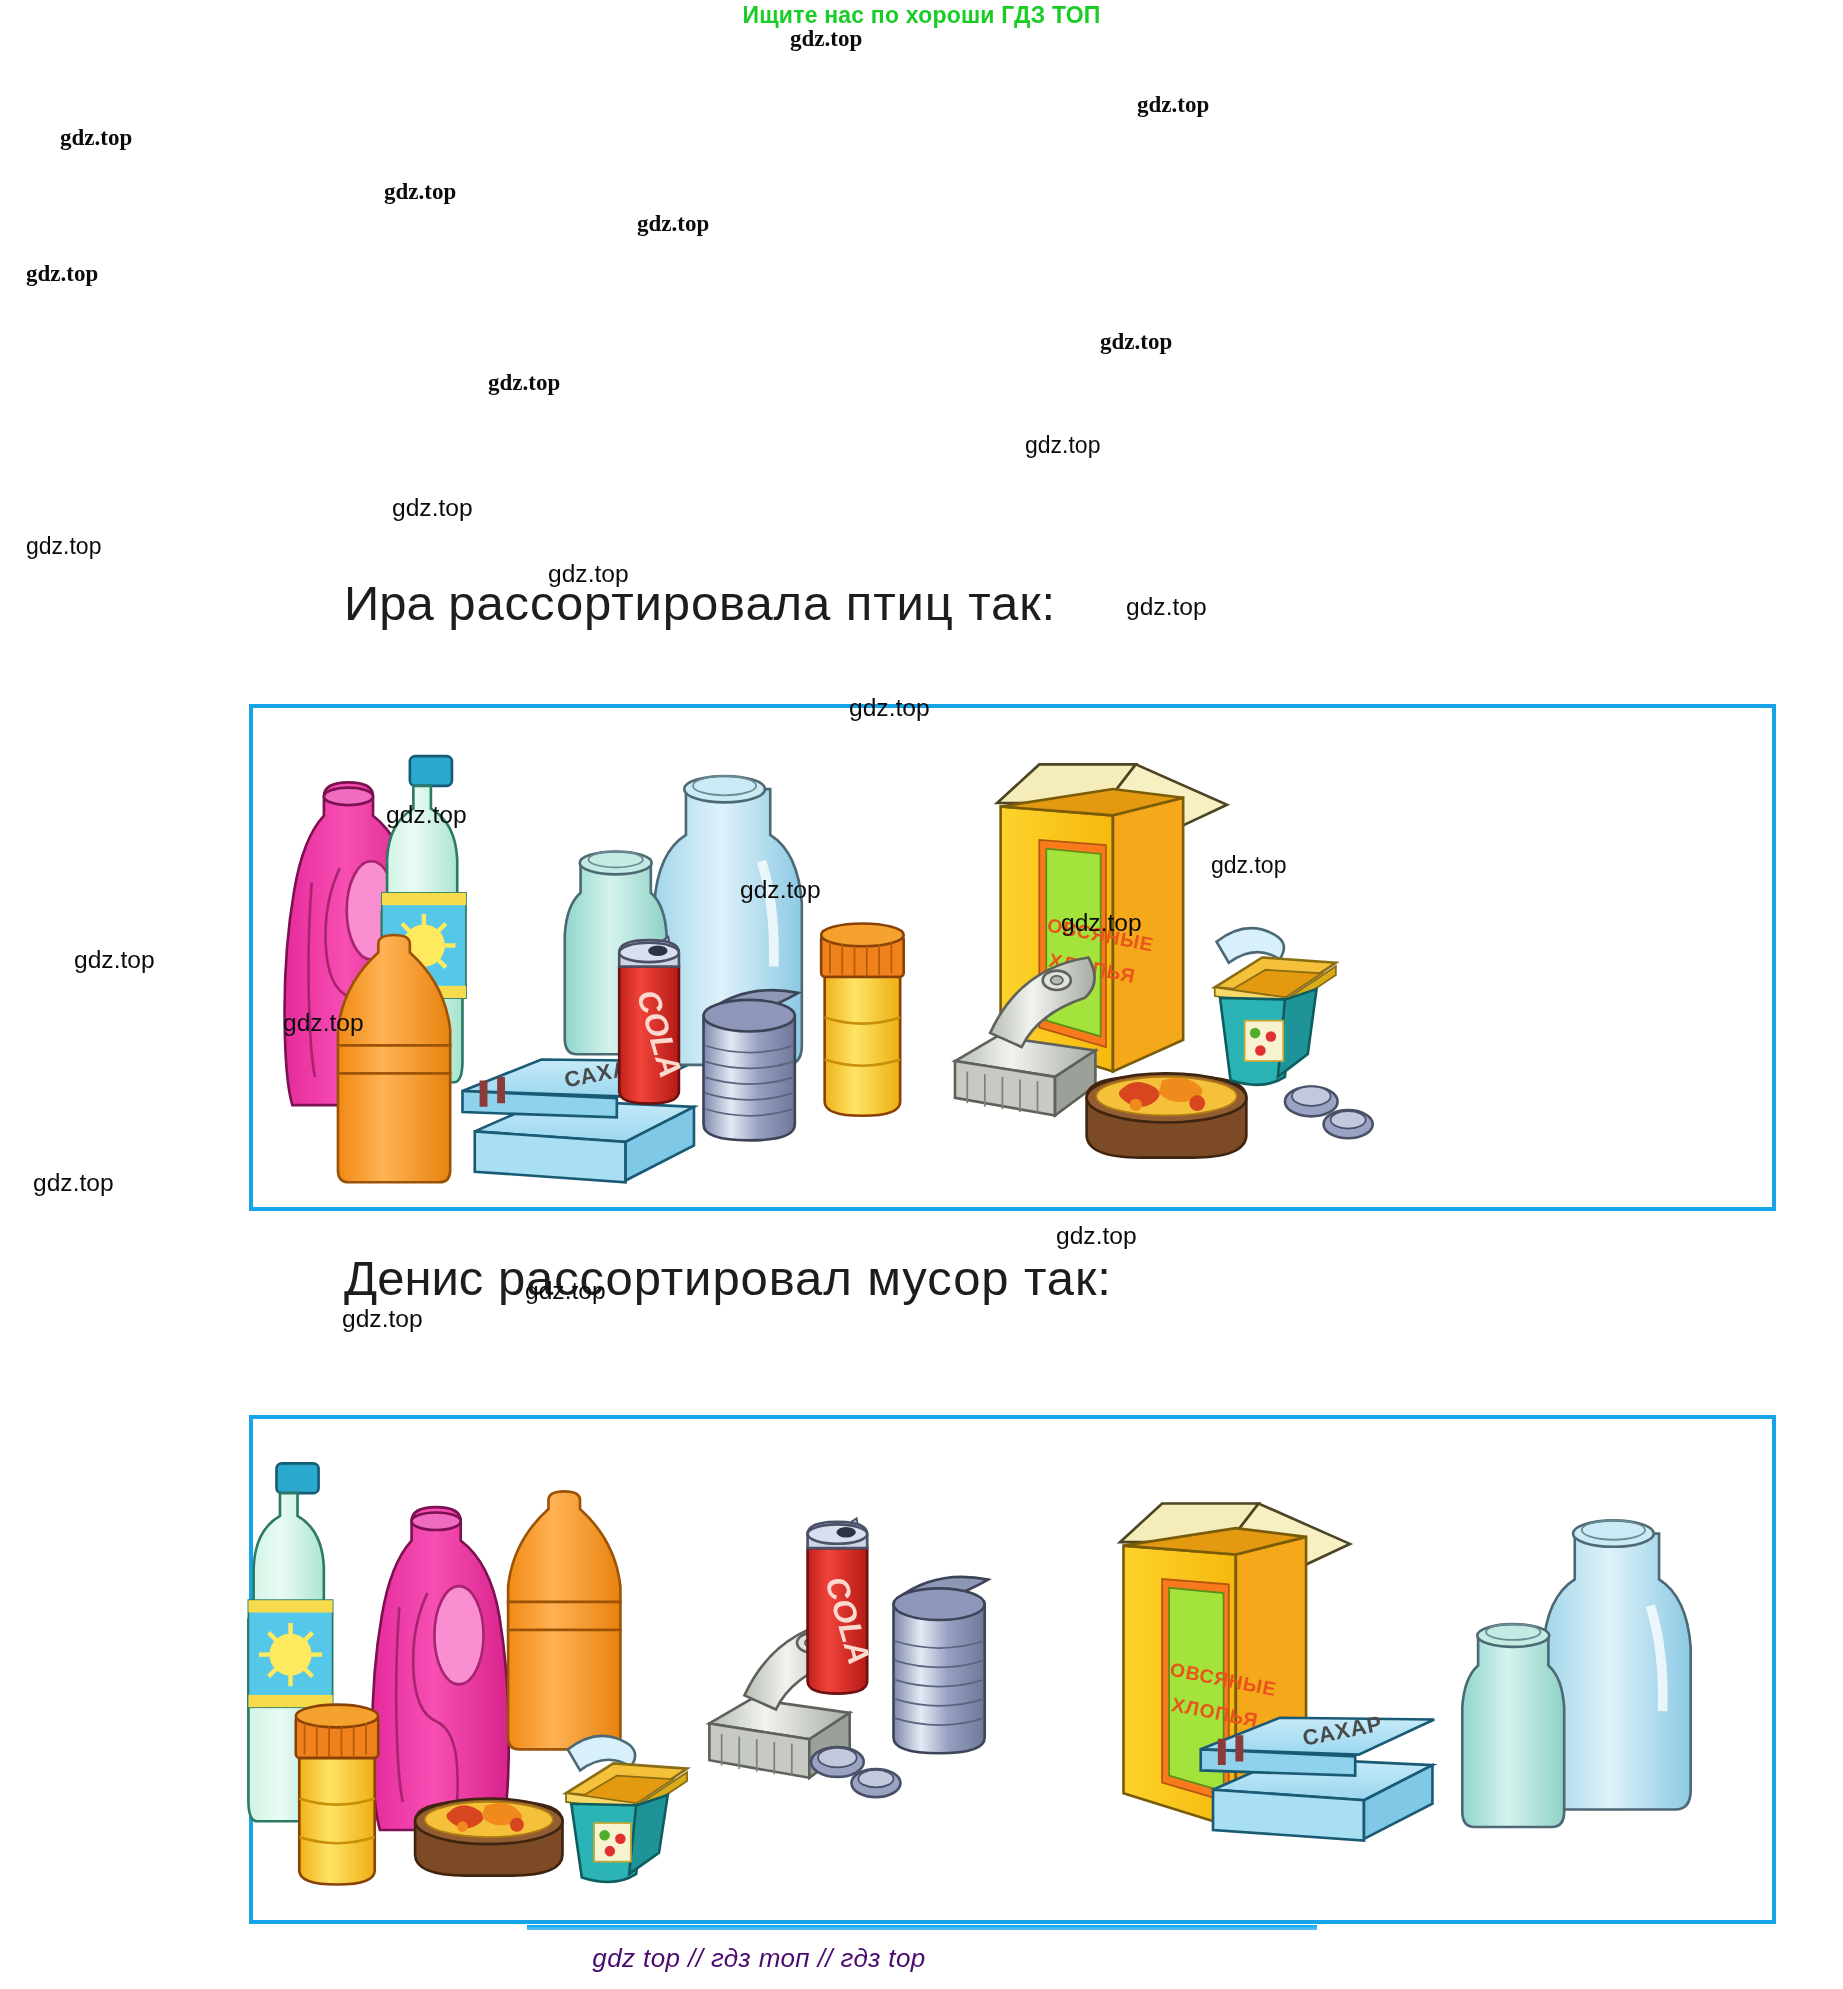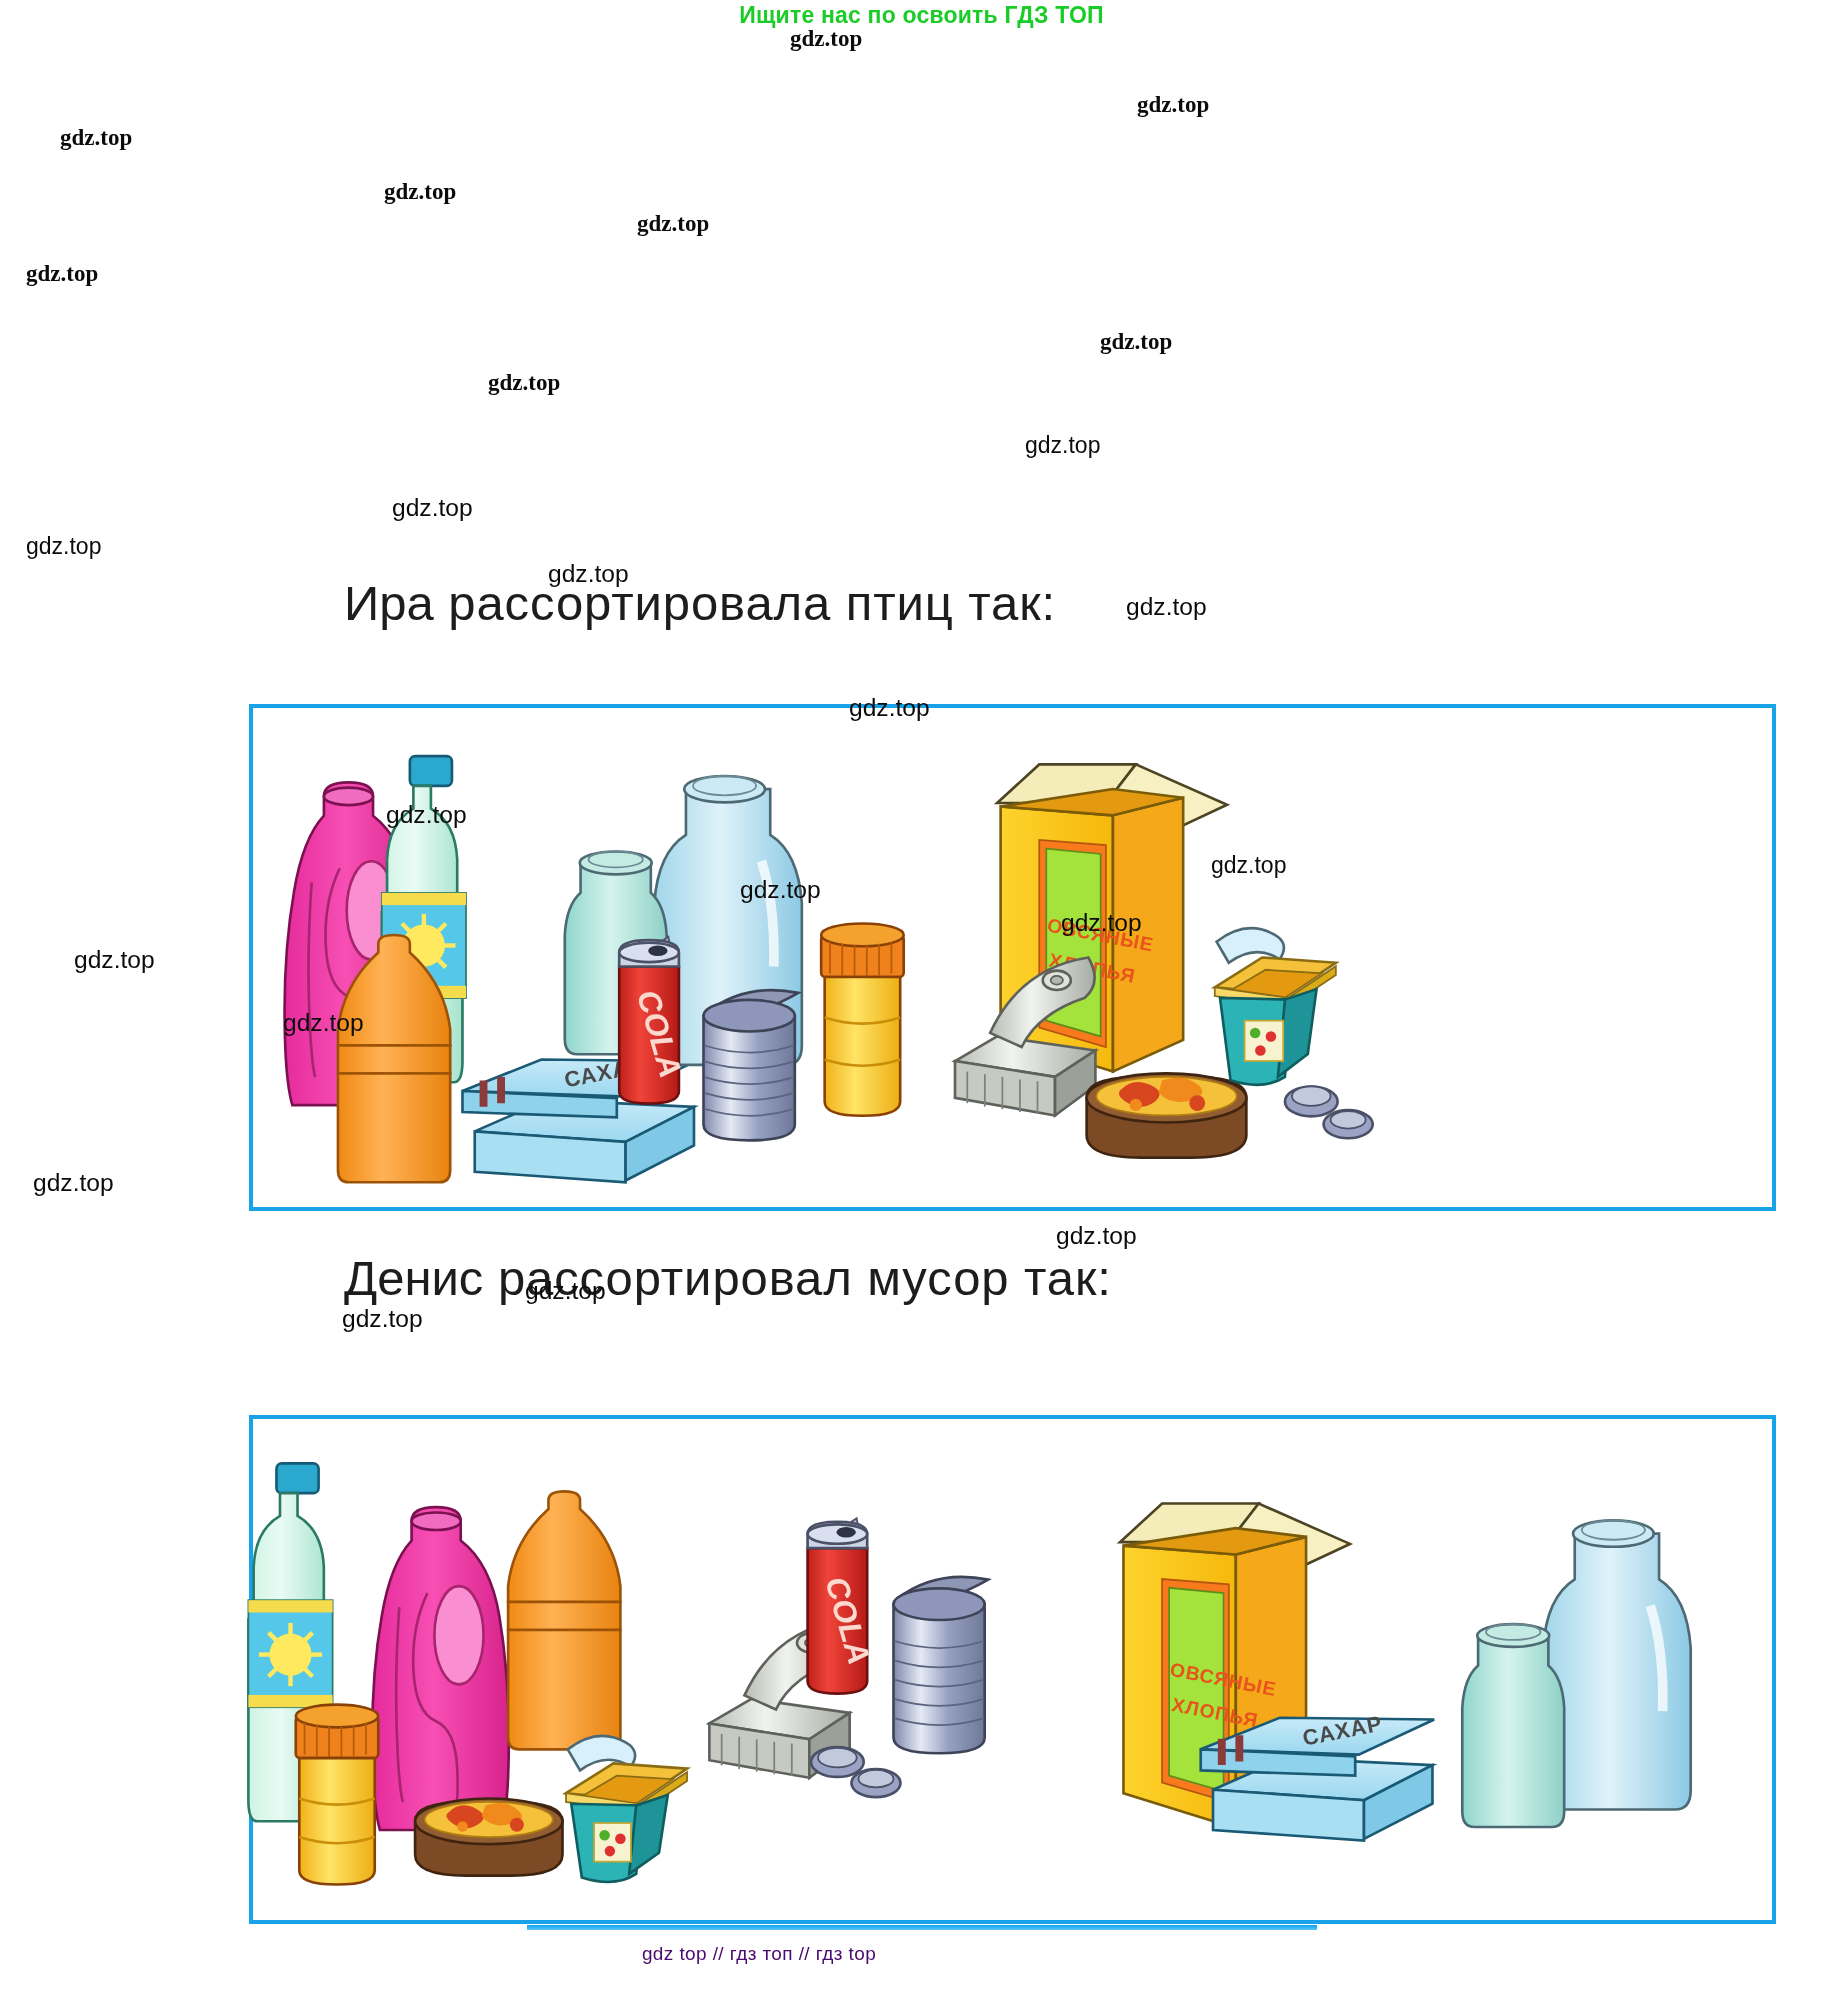--- a/index.html
+++ b/index.html
@@ -102,43 +102,44 @@
     height: 5.3px;
     background: linear-gradient(#0aa4ef, #5ec6f7);
   }
   .footer-text {
     position: absolute;
     left: 0;
     top: 1943px;
     width: 1518px;
     text-align: center;
     font-family: "Liberation Sans", sans-serif;
-    font-size: 19px;
+    font-size: 26px;
     color: #4b0a6e;
     letter-spacing: 0.4px;
+    font-style: italic;
   }
 
   
   .wm {
     position: absolute;
     font-family: "Liberation Sans", sans-serif;
     color: #0b0b0b;
     font-size: 23px;
     white-space: nowrap;
     pointer-events: none;
   }
   .wm.serif { font-family: "Liberation Serif", serif; font-weight: bold; }
   svg { display: block; overflow: visible; }
 </style>
 </head>
 <body>
 
 <div id="page">
 
-  <div class="promo">Ищите нас по освоить ГДЗ ТОП</div>
+  <div class="promo">Ищите нас по хороши ГДЗ ТОП</div>
 
 
 
   <div class="caption" id="caption-ira">
     <span class="name">Ира</span>
     <span>рассортировала  птиц  так:</span>
   </div>
 
   <div class="illus-box" id="box-ira">
 

